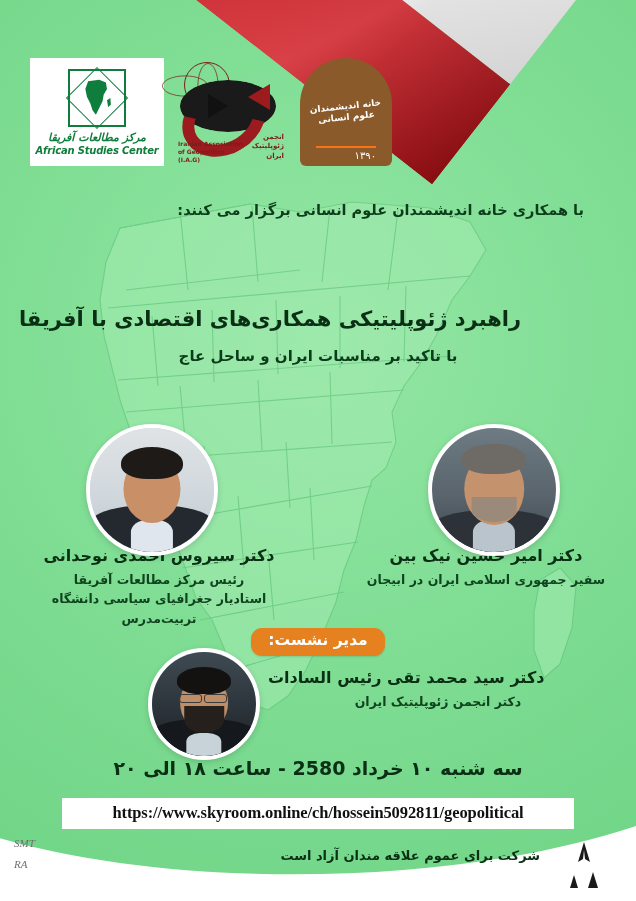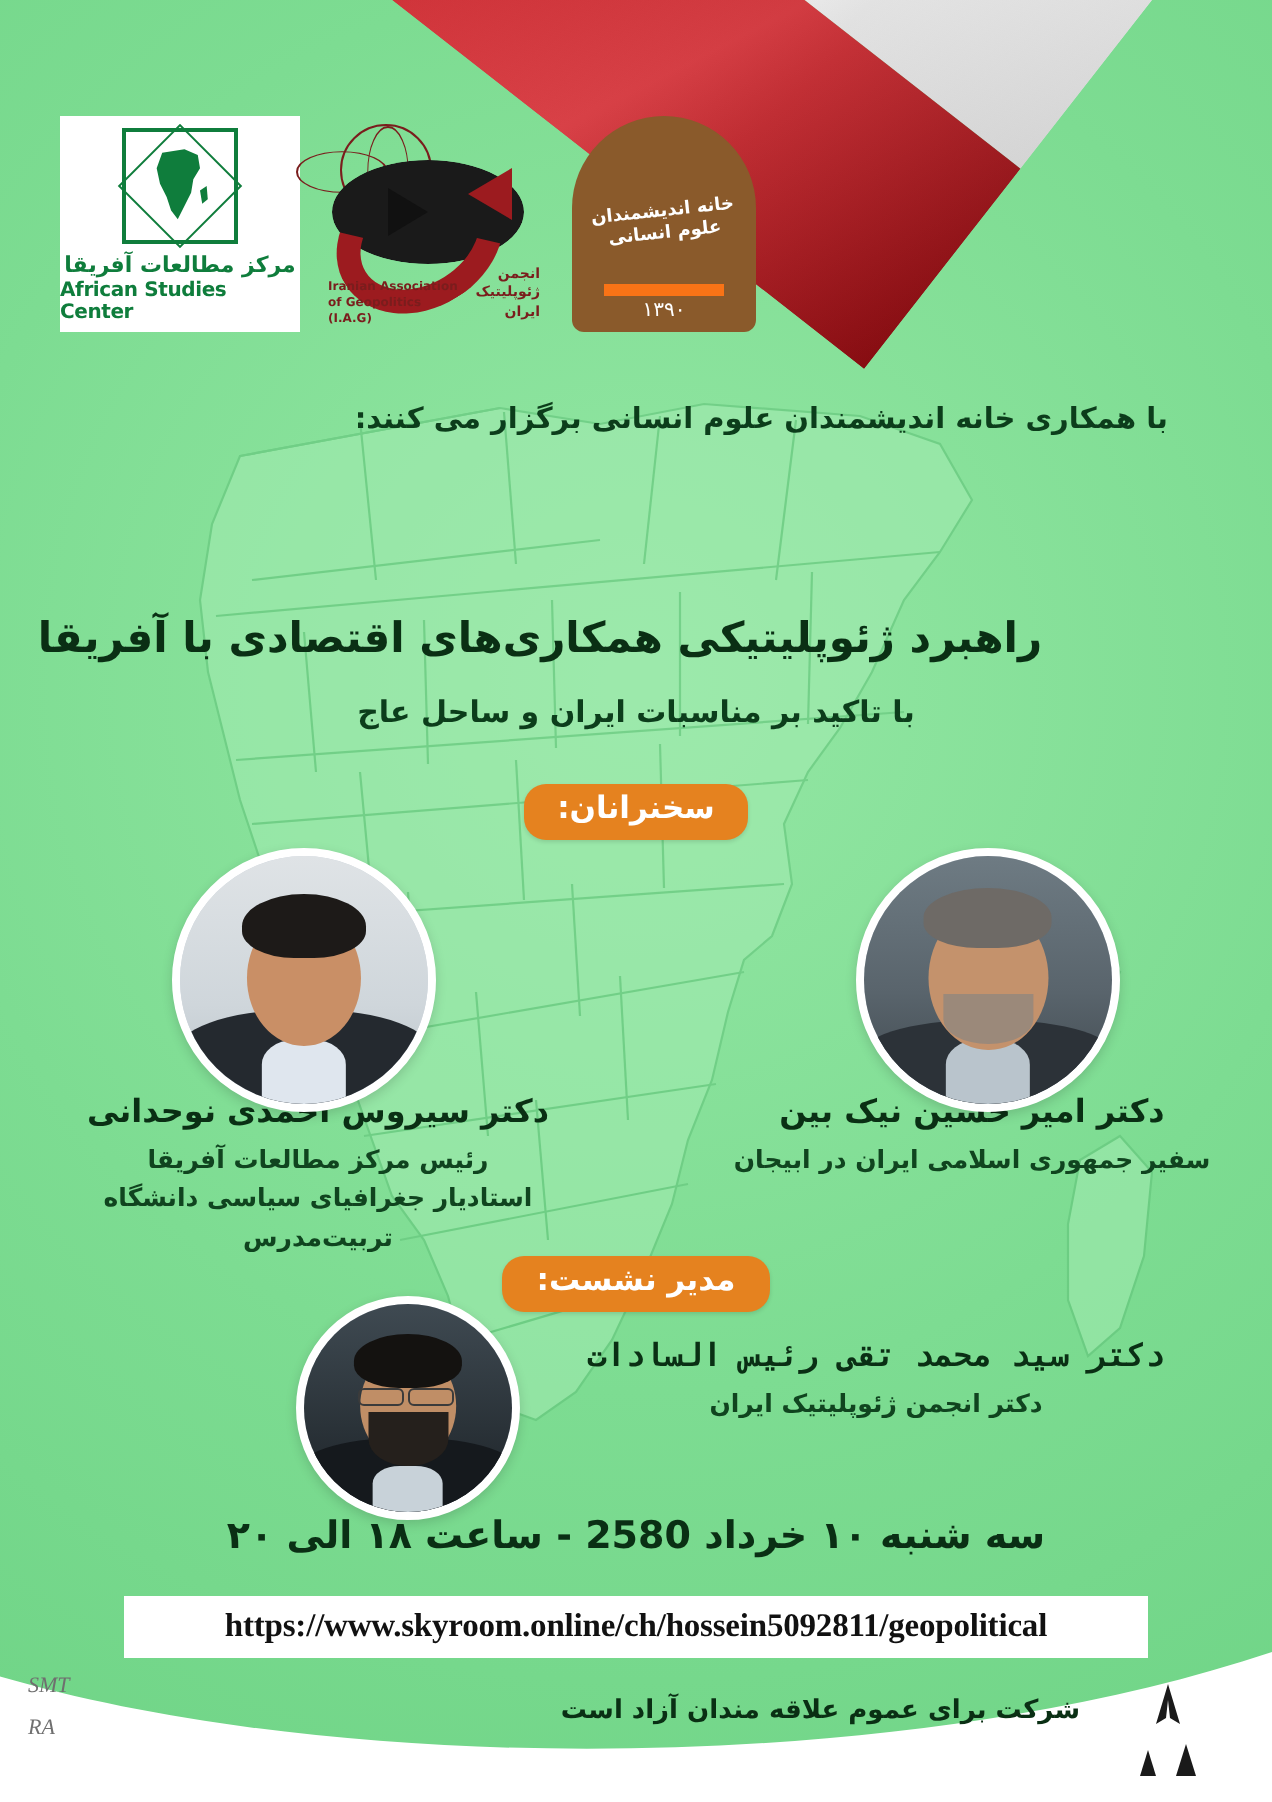--- a/index.html
+++ b/index.html
@@ -29,22 +29,22 @@
                 rgba(0,0,0,.14) 46%,rgba(255,255,255,.14) 68%,rgba(0,0,0,.2) 100%);}
 
   
   .logos{position:absolute;top:58px;left:30px;display:flex;align-items:flex-start;gap:14px;z-index:5;}
 
   .logo-ihss{width:92px;height:108px;background:#8a5a2b;
     border-radius:46px 46px 6px 6px;position:relative;
     display:flex;align-items:center;justify-content:center;}
   .logo-ihss .cal{color:#fff;font-size:9px;line-height:1.25;text-align:center;
      font-weight:bold;transform:rotate(-6deg);padding:0 6px;}
-  .logo-ihss .yr{position:absolute;bottom:5px;left:0;right:0;text-align:center;
-     color:#fff;font-size:10px;letter-spacing:2px;border-top:6px solid #f97316;
+  .logo-ihss .yr{position:absolute;bottom:5px;left:0;right:0;text-align:right;
+     color:#fff;font-size:10px;letter-spacing:2px;border-top:2px solid #f97316;
      margin:0 16px;padding-top:2px;}
 
   .logo-iag{width:108px;height:108px;position:relative;}
   .logo-iag .globe{position:absolute;left:6px;top:4px;width:44px;height:44px;
      border-radius:50%;border:1.4px solid #7a1d1d;}
   .logo-iag .globe:before,.logo-iag .globe:after{content:"";position:absolute;
      left:50%;top:0;width:1.4px;height:100%;background:#7a1d1d;transform-origin:center;}
   .logo-iag .globe:before{transform:translateX(-50%) rotate(0deg);border-radius:50%;
      width:44px;height:44px;left:0;background:none;border:1.4px solid #7a1d1d;
      border-radius:50%/50% 50% 50% 50%;transform:scaleX(.45);}
@@ -59,23 +59,23 @@
      border-top:13px solid transparent;border-bottom:13px solid transparent;
      border-right:22px solid #9c1b1f;}
   .logo-iag .tri-k{position:absolute;left:30px;top:36px;width:0;height:0;
      border-top:12px solid transparent;border-bottom:12px solid transparent;
      border-left:20px solid #111;}
   .logo-iag .cap-en{position:absolute;left:0;bottom:2px;font-size:6px;color:#7a1d1d;
      line-height:1.35;font-weight:bold;direction:ltr;text-align:left;}
   .logo-iag .cap-fa{position:absolute;right:2px;bottom:4px;font-size:7px;color:#7a1d1d;
      line-height:1.4;font-weight:bold;text-align:right;}
 
-  .logo-asc{width:120px;height:108px;background:#fff;
+  .logo-asc{width:134px;height:108px;background:#fff;
      display:flex;flex-direction:column;align-items:center;justify-content:center;
-     padding:4px 0 3px;box-sizing:border-box;}
+     padding:4px 0 3px;box-sizing:border-box;font-style:italic;}
   .logo-asc .dia{width:54px;height:54px;border:2px solid #0f7d3c;
      display:flex;align-items:center;justify-content:center;position:relative;}
   .logo-asc .dia:before{content:"";position:absolute;inset:5px;border:1.5px solid #0f7d3c;
      transform:rotate(45deg);}
   .logo-asc .dia svg{width:34px;height:40px;position:relative;z-index:2;}
   .logo-asc .fa{font-size:11px;color:#0f7d3c;font-weight:bold;margin-top:4px;}
   .logo-asc .en{font-size:10px;color:#0f7d3c;font-weight:bold;direction:ltr;
      letter-spacing:-.2px;margin-top:1px;}
 
   
@@ -115,21 +115,21 @@
   #photo-3{left:148px;top:648px;width:104px;height:104px;}
 
   .sp-name{position:absolute;z-index:6;color:#0a2f14;font-weight:bold;font-size:16px;}
   .sp-aff{position:absolute;z-index:6;color:#10441f;font-weight:bold;font-size:12.5px;
      line-height:1.55;}
 
   #name-1{left:28px;top:546px;width:262px;text-align:center;}
   #aff-1{left:18px;top:570px;width:282px;text-align:center;}
   #name-2{left:352px;top:546px;width:268px;text-align:center;}
   #aff-2{left:352px;top:570px;width:268px;text-align:center;}
-  #name-3{left:268px;top:668px;width:340px;text-align:center;font-family:Liberation Mono, monospace;}
+  #name-3{left:268px;top:668px;width:340px;text-align:left;}
   #aff-3{left:268px;top:692px;width:340px;text-align:center;}
 
   
   .datetime{position:absolute;left:0;top:757px;width:636px;text-align:center;z-index:6;
      color:#0a2f14;font-weight:bold;font-size:19px;}
 
   .urlbar{position:absolute;left:62px;top:798px;width:512px;background:#fff;
      z-index:7;text-align:center;padding:5px 0 6px;direction:ltr;
      font-family:"Liberation Serif","DejaVu Serif",serif;font-weight:bold;
      font-size:16.5px;color:#111;letter-spacing:-.1px;}
@@ -241,23 +241,20 @@
   </div>
 
   <div class="intro">
     <div>با همکاری خانه اندیشمندان علوم انسانی برگزار می کنند:</div>
   </div>
 
 
   <div class="title">راهبرد ژئوپلیتیکی همکاری‌های اقتصادی با آفریقا</div>
   <div class="subtitle">با تاکید بر مناسبات ایران و ساحل عاج</div>
 
-  <div class="badge-row" id="badge-speakers">
-    <span class="badge">سخنرانان:</span>
-  </div>
 
   <div class="photo" id="photo-1">
     <div class="pic">
       <div class="bg" style="background:linear-gradient(180deg,#dfe3e6 0%,#cfd6db 60%,#b9c2c9 100%)"></div>
       <div class="body" style="width:104%;height:38%;background:#24292f"></div>
       <div class="shirt"></div>
       <div class="face" style="top:22%;width:46%;height:55%;background:#c98f66"></div>
       <div class="hair" style="top:15%;width:50%;height:26%;background:#1d1a18"></div>
     </div>
   </div>

